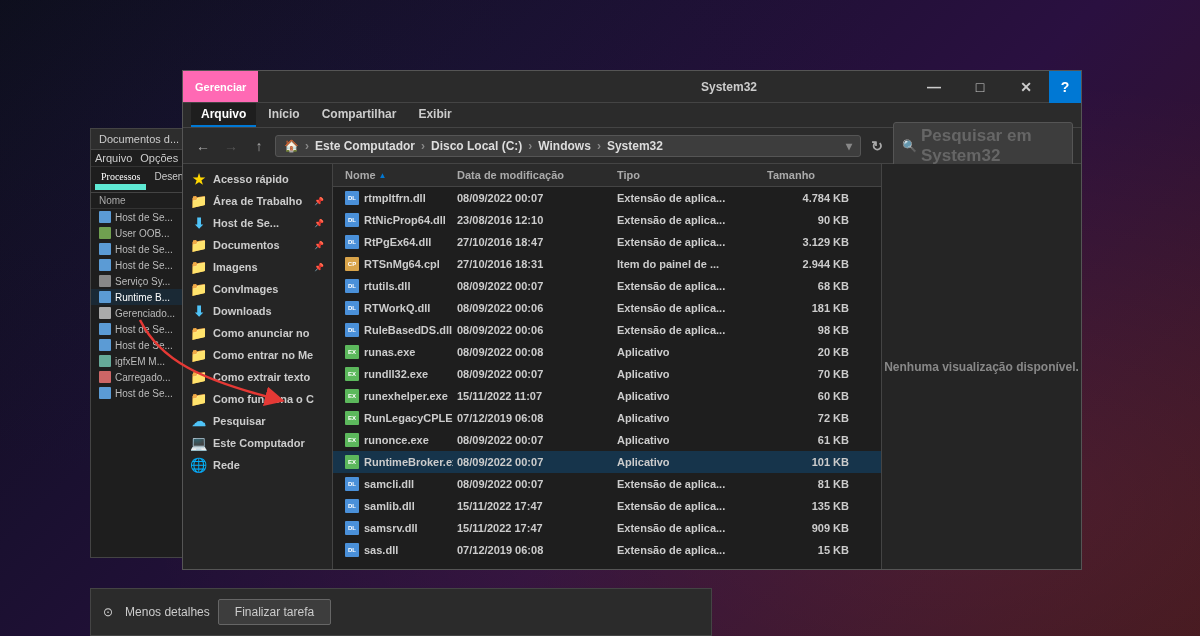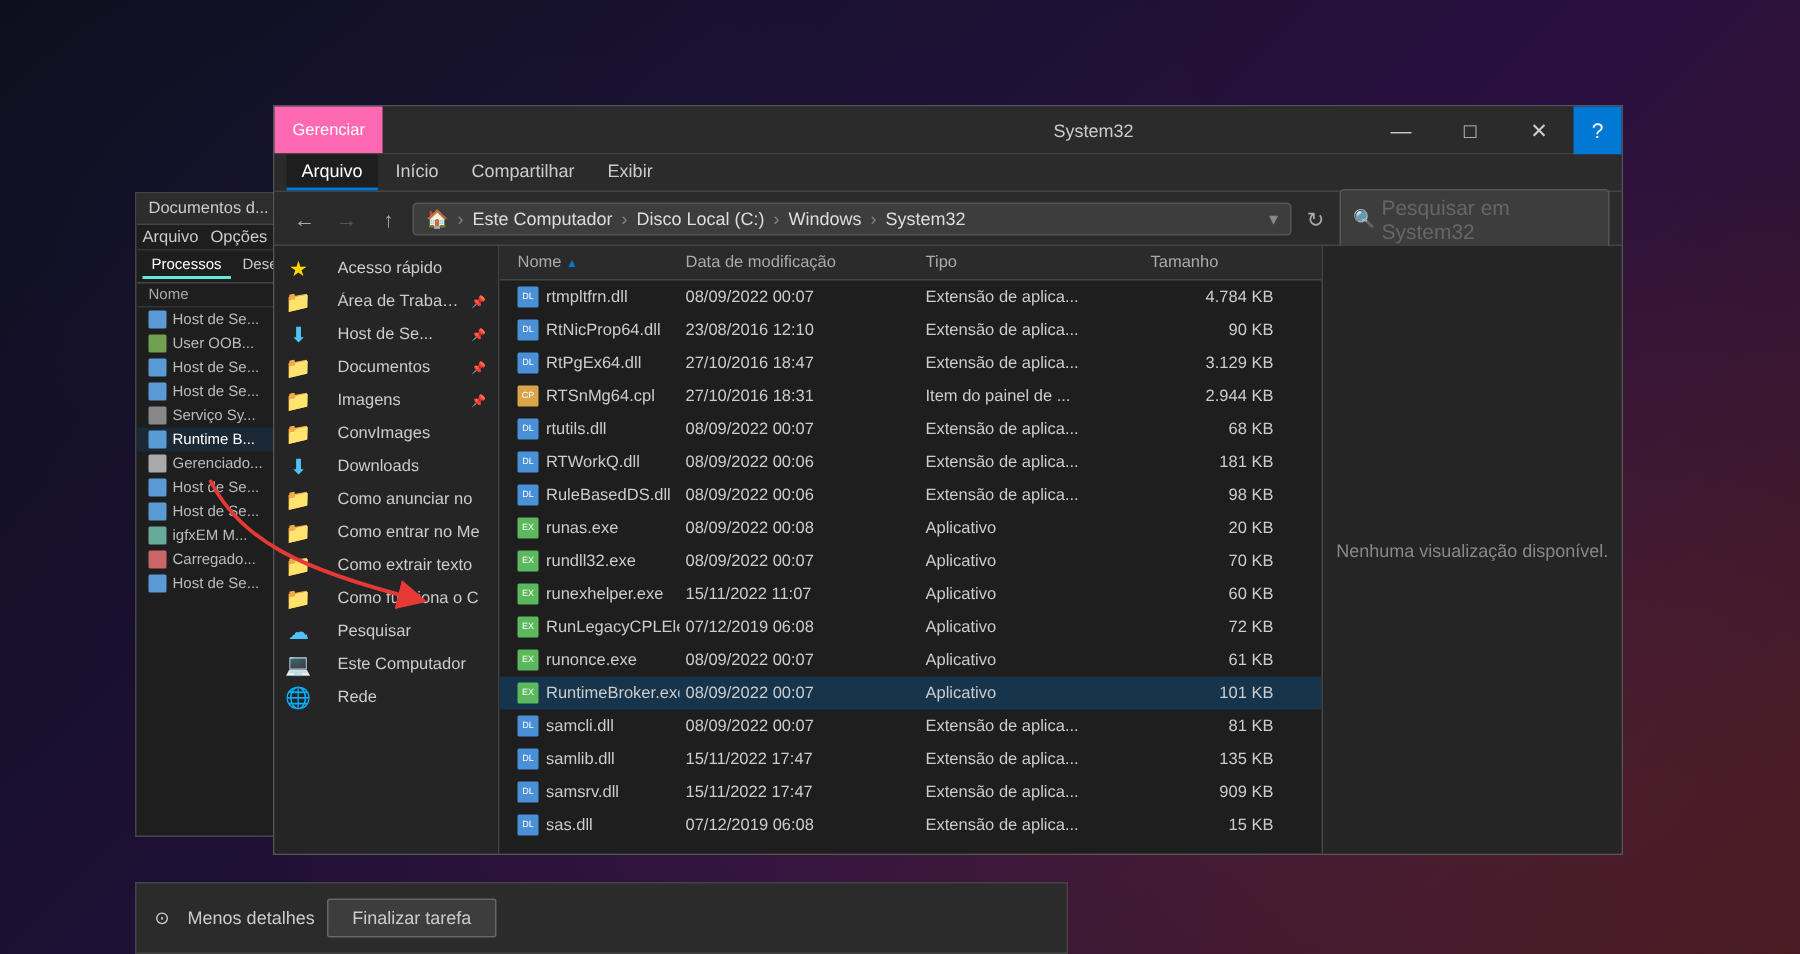--- a/index.html
+++ b/index.html
@@ -61,22 +61,23 @@
       gap: 2px;
       padding: 2px 4px;
       border-bottom: 1px solid #444;
       font-size: 10px;
     }
     .task-manager-tab {
       padding: 2px 6px;
       color: #ccc;
     }
     .task-manager-tab.active {
-      border-bottom: 2px solid #5eead4;
+      border-bottom: 6px solid #5eead4;
       color: #fff;
+      font-family: Liberation Serif, serif;
     }
     .task-manager-col-header {
       display: grid;
       grid-template-columns: 1fr 60px;
       padding: 2px 8px;
       font-size: 10px;
       color: #aaa;
       border-bottom: 1px solid #333;
     }
     .task-manager-row {
@@ -104,20 +105,21 @@
       left: 182px;
       top: 70px;
       width: 900px;
       height: 500px;
       background: #1e1e1e;
       border: 1px solid #555;
       z-index: 2;
       display: flex;
       flex-direction: column;
       color: #ddd;
+      font-weight: bold;
     }
 
     
     .titlebar {
       background: #2b2b2b;
       display: flex;
       align-items: stretch;
       height: 32px;
       border-bottom: 1px solid #444;
     }
@@ -264,21 +266,21 @@
       width: 16px;
       height: 16px;
       flex-shrink: 0;
       display: flex;
       align-items: center;
       justify-content: center;
       font-size: 14px;
     }
     .nav-folder { color: #ffd700; }
     .nav-special { color: #4fc3f7; }
-    .nav-item-text { font-size: 11px; overflow: hidden; text-overflow: ellipsis; white-space: nowrap; margin-left: 12px; }
+    .nav-item-text { font-size: 11px; overflow: hidden; text-overflow: ellipsis; white-space: nowrap; }
     .nav-pin { color: #4fc3f7; font-size: 8px; margin-left: auto; }
 
     
     .file-list {
       flex: 1;
       overflow-y: auto;
       background: #1e1e1e;
     }
     .file-list-header {
       display: grid;
@@ -557,21 +559,21 @@
       <span class="path-segment">Disco Local (C:)</span>
       <span class="path-separator">›</span>
       <span class="path-segment">Windows</span>
       <span class="path-separator">›</span>
       <span class="path-segment">System32</span>
       <span style="margin-left:auto;color:#888;cursor:pointer">▾</span>
     </div>
     <div class="nav-btn">↻</div>
     <div class="search-box">
       <span style="color:#aaa">🔍</span>
-      <span style="color:#666;font-size:14px">Pesquisar em System32</span>
+      <span style="color:#666;font-size:17px">Pesquisar em System32</span>
     </div>
   </div>
 
   <div class="content-area">
 
     <div class="nav-pane">
       <div class="nav-item">
         <span class="nav-icon" style="color:#ffd700">★</span>
         <span class="nav-item-text">Acesso rápido</span>
       </div>

